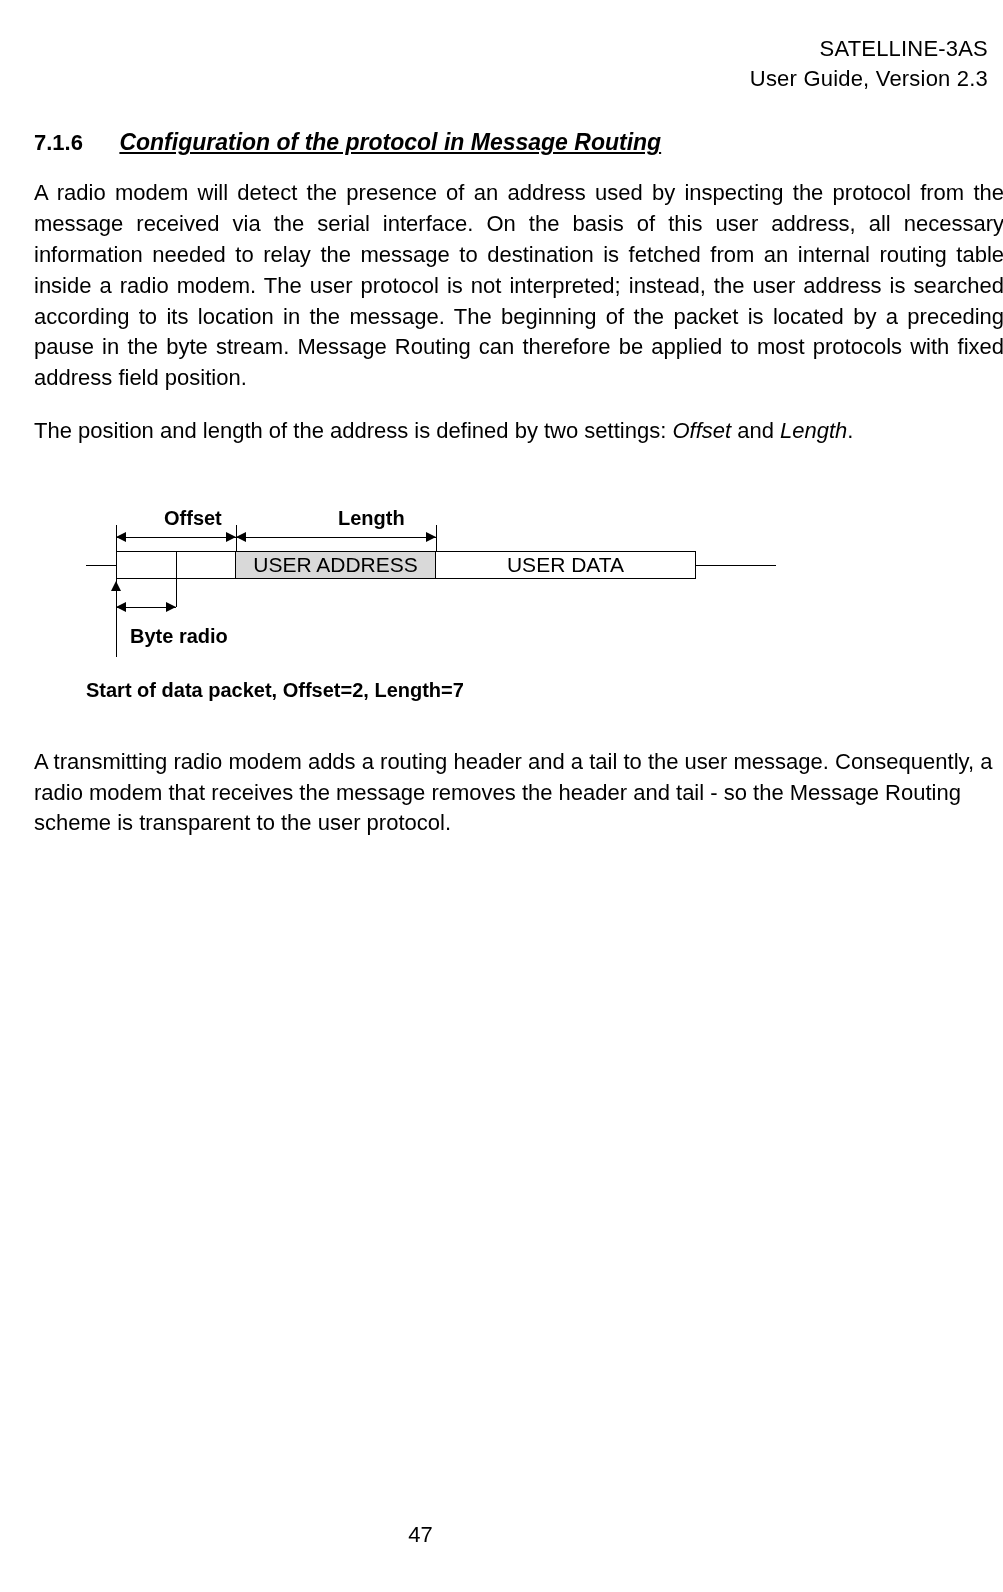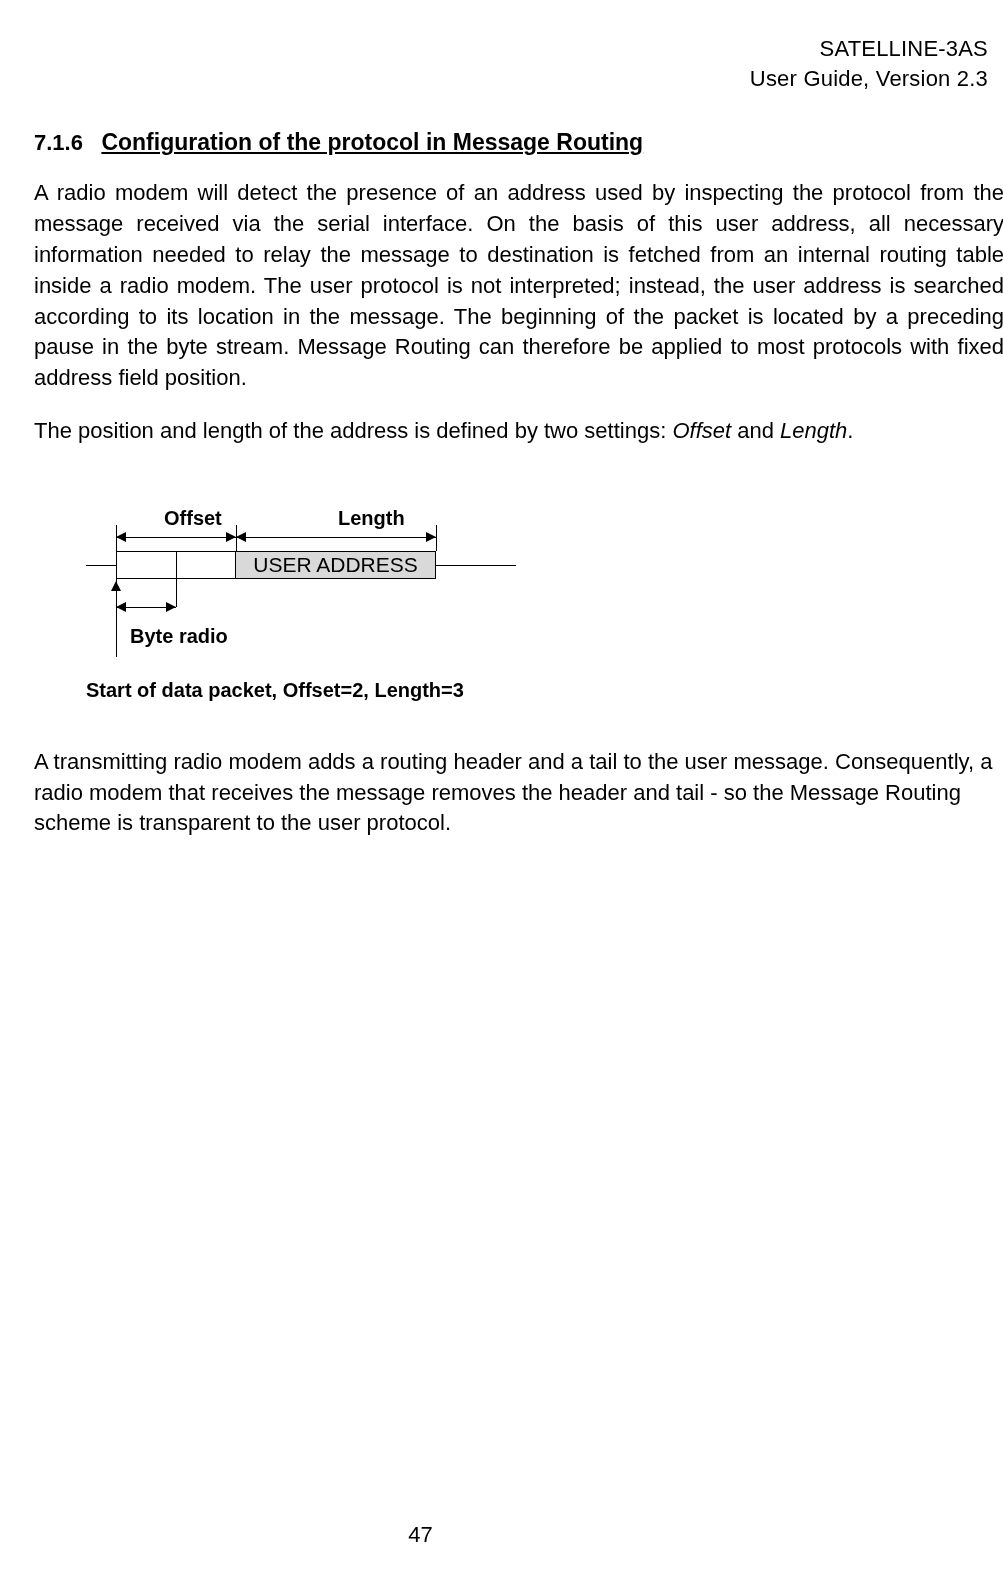--- a/index.html
+++ b/index.html
@@ -24,26 +24,27 @@
       padding-right: 15px;
       width: 969px;
       font-size: 22px;
       line-height: 1.35;
       letter-spacing: 0.2px;
     }
     .section-no {
       font-weight: 700;
       font-size: 22px;
       display: inline-block;
-      margin-right: 14px;
+      margin-right: 32px;
     }
     .section-title {
       font-weight: 700;
       font-size: 23px;
       text-decoration: underline;
+      font-style: italic;
     }
     .section-row {
       margin-top: 36px;
     }
     p.body {
       font-size: 22px;
       line-height: 1.4;
       margin: 22px 0 0 0;
       width: 970px;
       text-align: justify;
@@ -194,33 +195,34 @@
     <div class="dim-line" style="left:150px; top:30px; width:200px;"></div>
     <div class="arrow-l" style="left:150px; top:25px;"></div>
     <div class="arrow-r" style="left:340px; top:25px;"></div>
     <div class="tick" style="left:350px; top:18px; height:26px;"></div>
 
     <div class="pkt-row">
       <div class="lead-line"></div>
       <div class="cell small1"></div>
       <div class="cell small2"></div>
       <div class="cell addr">USER ADDRESS</div>
+      <div class="cell data">USER DATA</div>
       <div class="trail-line"></div>
     </div>
 
     <div class="tick" style="left:30px; top:72px; height:28px;"></div>
     <div class="dim-line" style="left:30px; top:100px; width:60px;"></div>
     <div class="arrow-l" style="left:30px; top:95px;"></div>
     <div class="arrow-r" style="left:80px; top:95px;"></div>
     <div class="tick" style="left:90px; top:72px; height:28px;"></div>
     <span class="byte-lbl">Byte radio</span>
 
     <div class="vline" style="left:30px; top:100px; height:50px;"></div>
     <div class="arrow-up" style="left:25px; top:74px;"></div>
 
-    <span class="caption">Start of data packet, Offset=2, Length=3</span>
+    <span class="caption">Start of data packet, Offset=2, Length=7</span>
   </div>
 
   <p class="body left" style="margin-top:30px;">A transmitting radio modem adds a routing header and a tail to the user message. Consequently, a radio modem that receives the message removes the header and tail - so the Message Routing scheme is transparent to the user protocol.</p>
 
 </div>
 
 <div class="page-no">47</div>
 
 </body></html>

